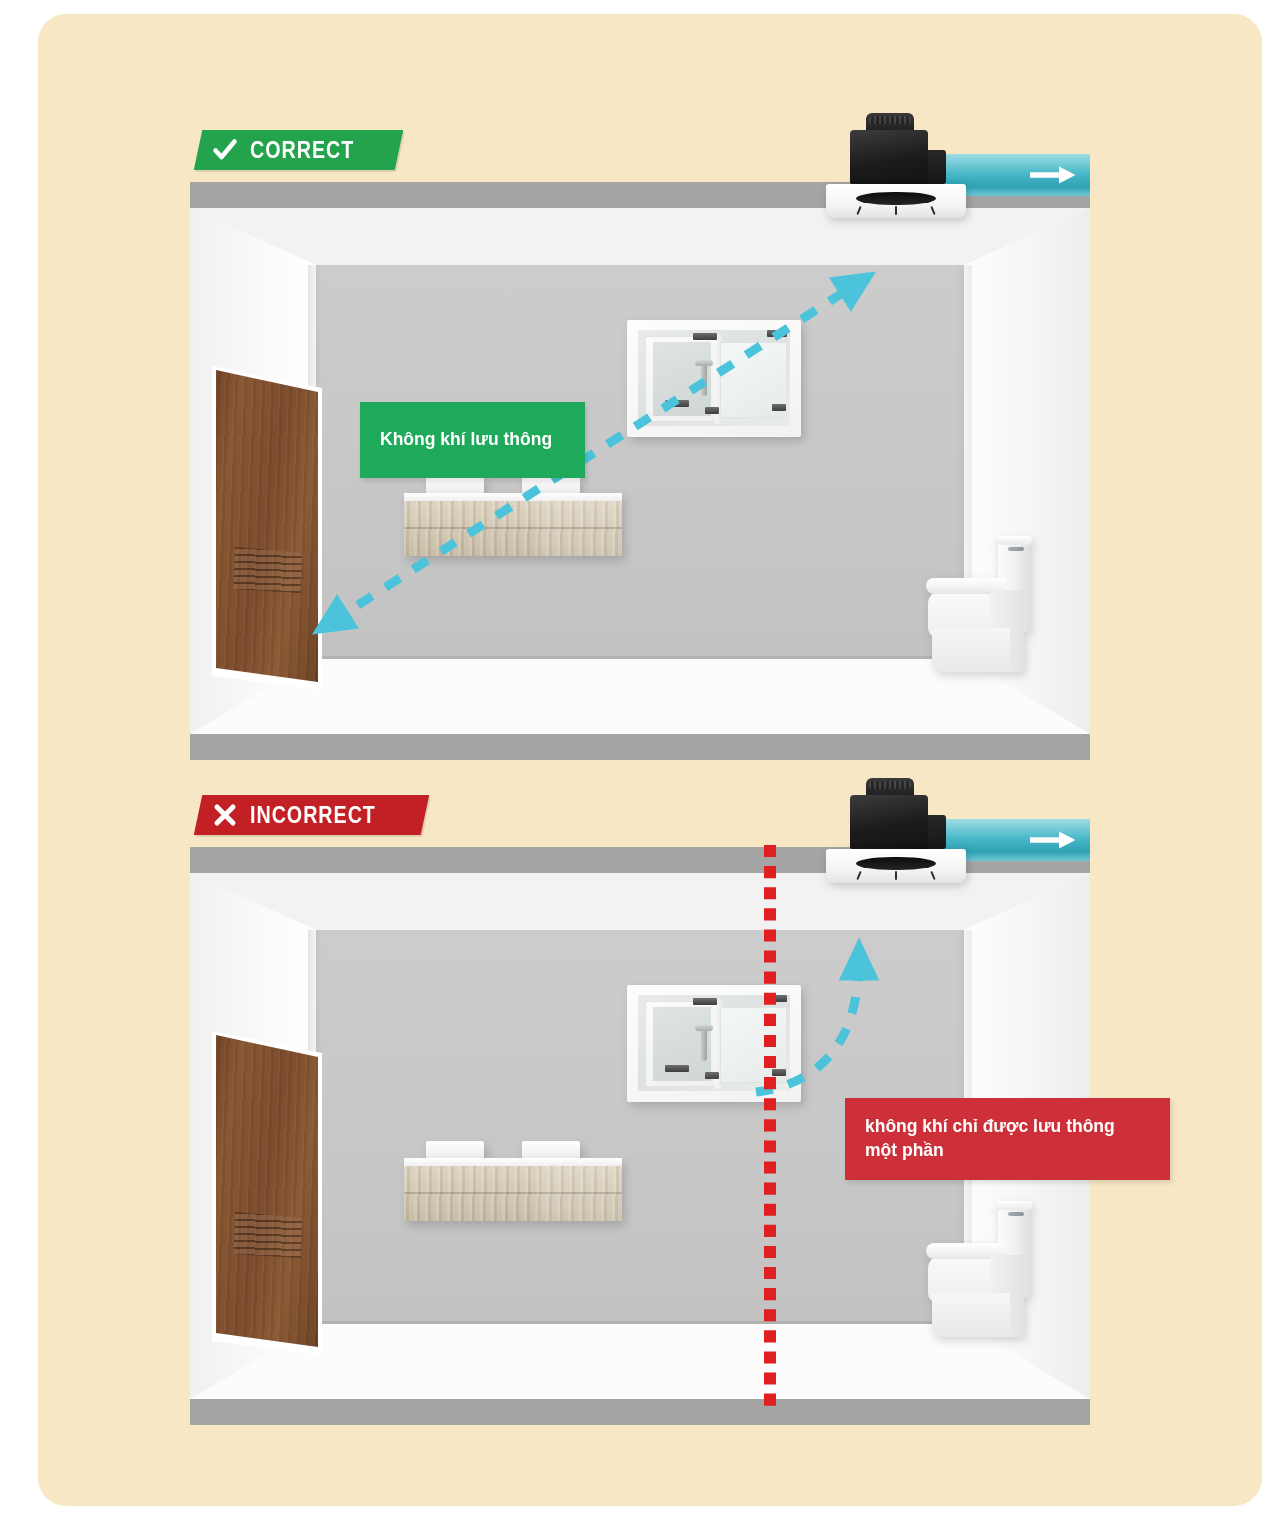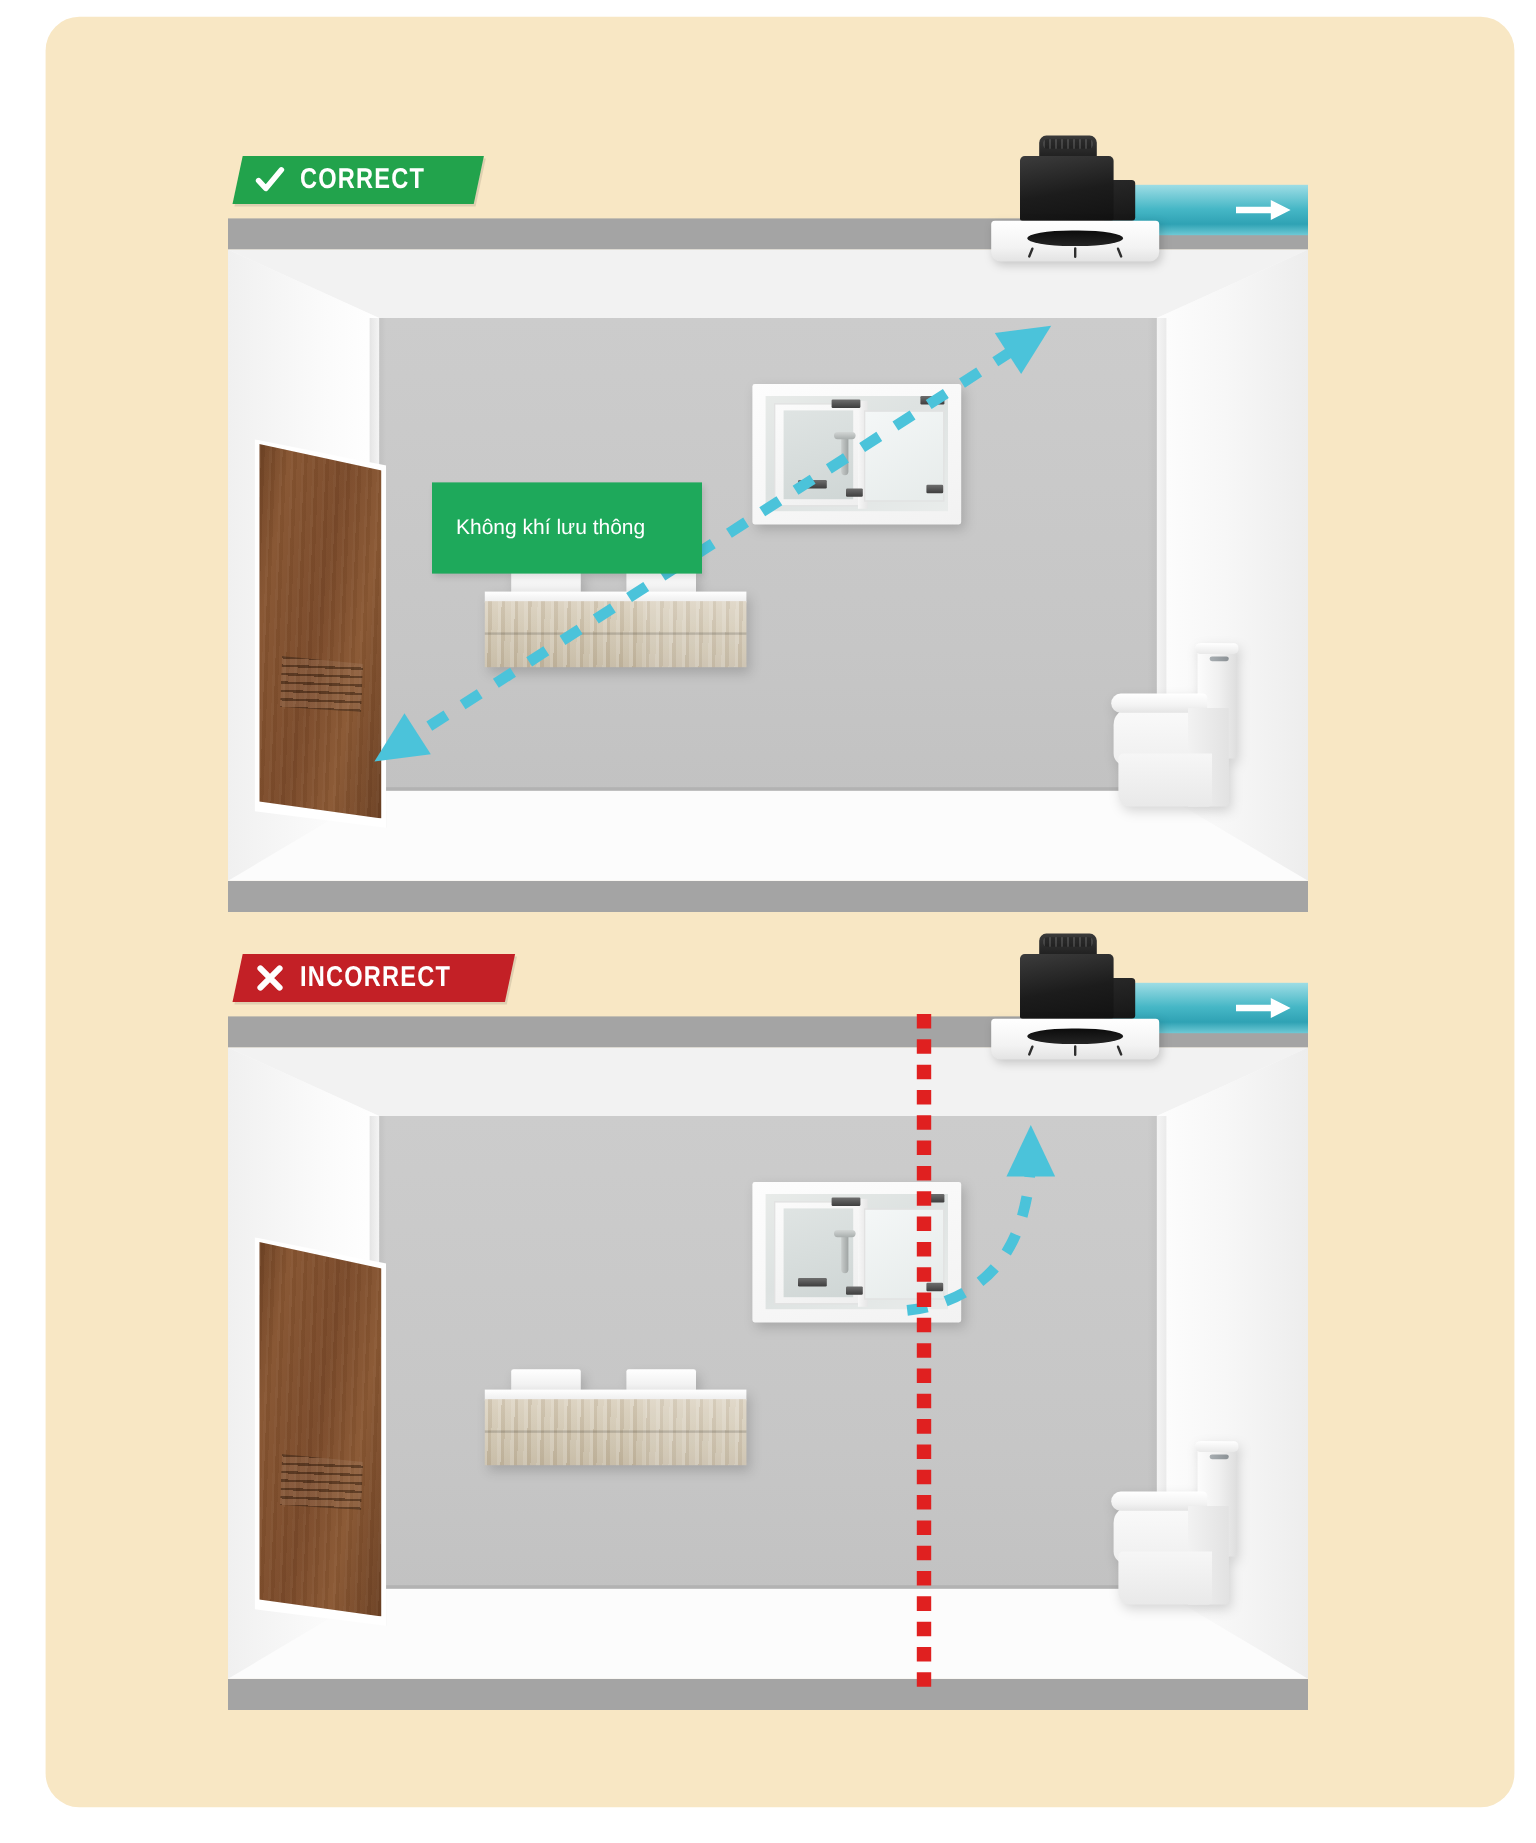--- a/index.html
+++ b/index.html
@@ -320,21 +320,21 @@
     position:absolute; top:50%; transform:translateY(-50%);
     width:46px; height:18px;
   }
 
   
   .callout {
     position:absolute;
     display:flex; align-items:center;
     color:#FFFFFF;
     font-size:17.5px;
-    font-weight:400;
+    font-weight:700;
     line-height:1.35;
     padding:0 20px;
     z-index:35;
     box-shadow:2px 3px 5px rgba(0,0,0,0.12);
   }
   .callout.green { background:#1EA95B; }
   .callout.red   { background:#CD3038; }
 
   
   .flow-svg { position:absolute; left:0; top:0; overflow:visible; z-index:28; }
@@ -546,14 +546,17 @@
       </div>
     </div>
 
     <div class="duct" style="left:730px; top:24px; width:170px;">
       <svg class="duct-arrow" style="right:14px;" viewBox="0 0 46 18">
         <path d="M0 6.2 H29 V0.6 L45.5 9 L29 17.4 V11.8 H0 Z" fill="#FFFFFF"></path>
       </svg>
     </div>
 
 
+    <div class="callout red" style="left:655px; top:303px; width:325px; height:82px; align-items:center;">
+      <span>không khí chỉ được lưu thông một phần</span>
+    </div>
   </div>
 </div>
 
 </body></html>

